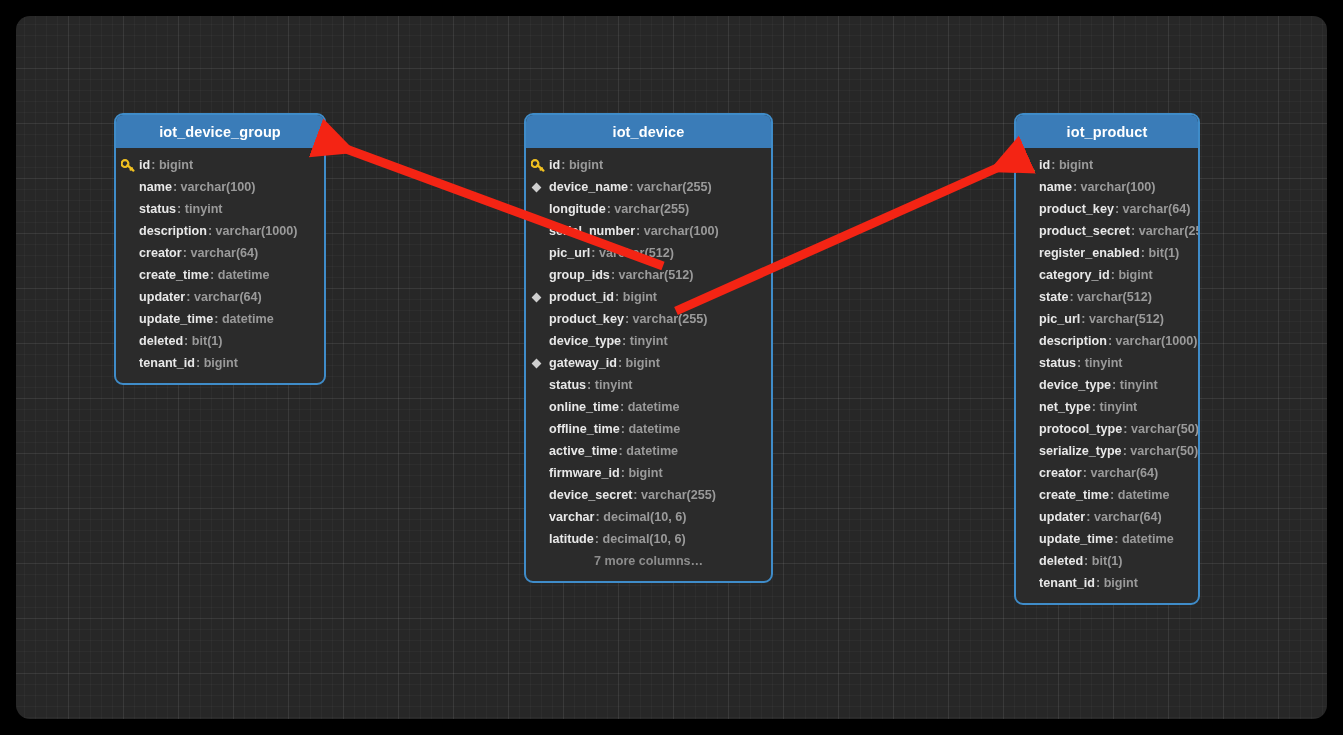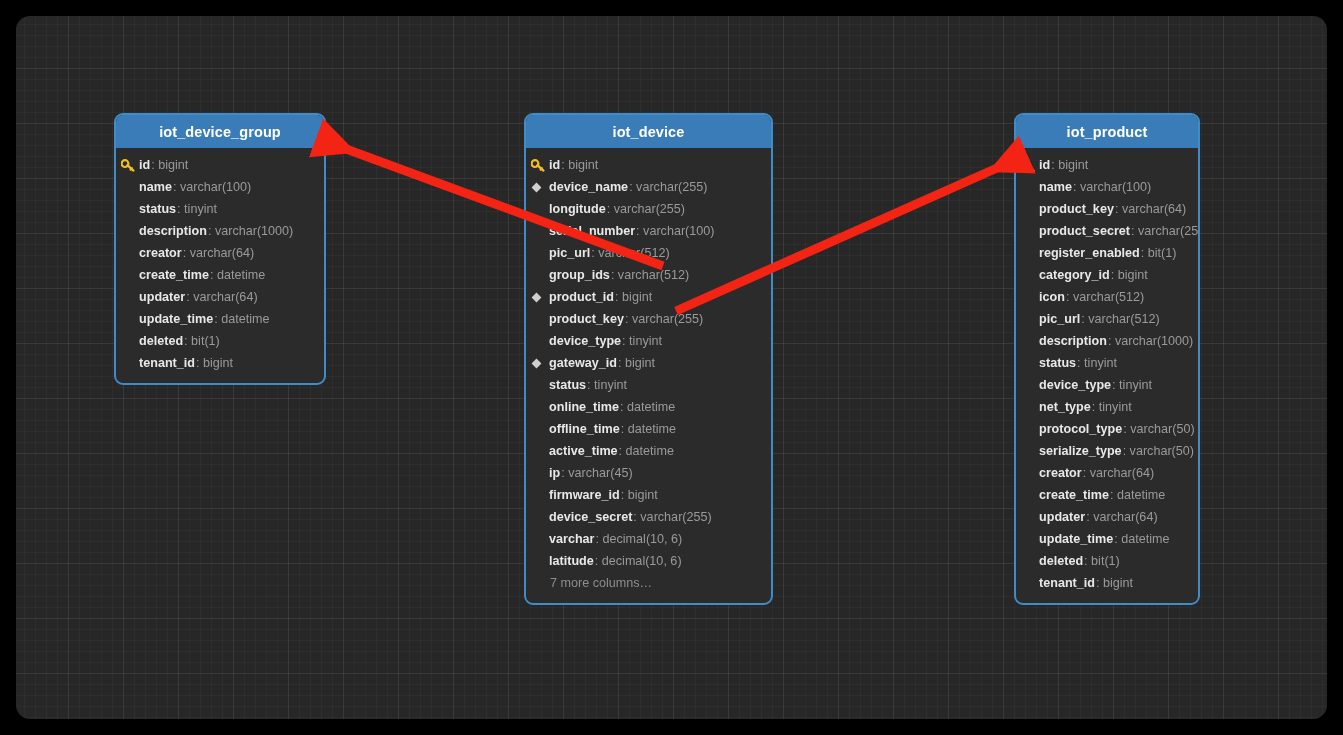--- a/index.html
+++ b/index.html
@@ -74,26 +74,27 @@
 
   .col-icon svg { display: block; }
 
   .col-name {
     color: #e8e8e8;
     font-weight: bold;
   }
 
   .col-type {
     color: #9a9a9a;
-    font-weight: normal;
+    font-weight: bold;
     padding-left: 1px;
   }
 
   .col-row.more .col-type {
     color: #8d8d8d;
+    margin-left: 44px;
   }
 
   #arrow-layer {
     position: absolute;
     left: 0; top: 0;
     width: 1311px; height: 703px;
     z-index: 5;
     pointer-events: none;
   }
 </style>
@@ -263,25 +264,20 @@
         <span class="col-name">offline_time</span>
         <span class="col-type">: datetime</span>
       </div>
       <div class="col-row">
         <span class="col-icon"></span>
         <span class="col-name">active_time</span>
         <span class="col-type">: datetime</span>
       </div>
       <div class="col-row">
         <span class="col-icon"></span>
-        <span class="col-name">ip</span>
-        <span class="col-type">: varchar(45)</span>
-      </div>
-      <div class="col-row">
-        <span class="col-icon"></span>
         <span class="col-name">firmware_id</span>
         <span class="col-type">: bigint</span>
       </div>
       <div class="col-row">
         <span class="col-icon"></span>
         <span class="col-name">device_secret</span>
         <span class="col-type">: varchar(255)</span>
       </div>
       <div class="col-row">
         <span class="col-icon"></span>
@@ -334,21 +330,21 @@
         <span class="col-name">register_enabled</span>
         <span class="col-type">: bit(1)</span>
       </div>
       <div class="col-row">
         <span class="col-icon"></span>
         <span class="col-name">category_id</span>
         <span class="col-type">: bigint</span>
       </div>
       <div class="col-row">
         <span class="col-icon"></span>
-        <span class="col-name">icon</span>
+        <span class="col-name">state</span>
         <span class="col-type">: varchar(512)</span>
       </div>
       <div class="col-row">
         <span class="col-icon"></span>
         <span class="col-name">pic_url</span>
         <span class="col-type">: varchar(512)</span>
       </div>
       <div class="col-row">
         <span class="col-icon"></span>
         <span class="col-name">description</span>

